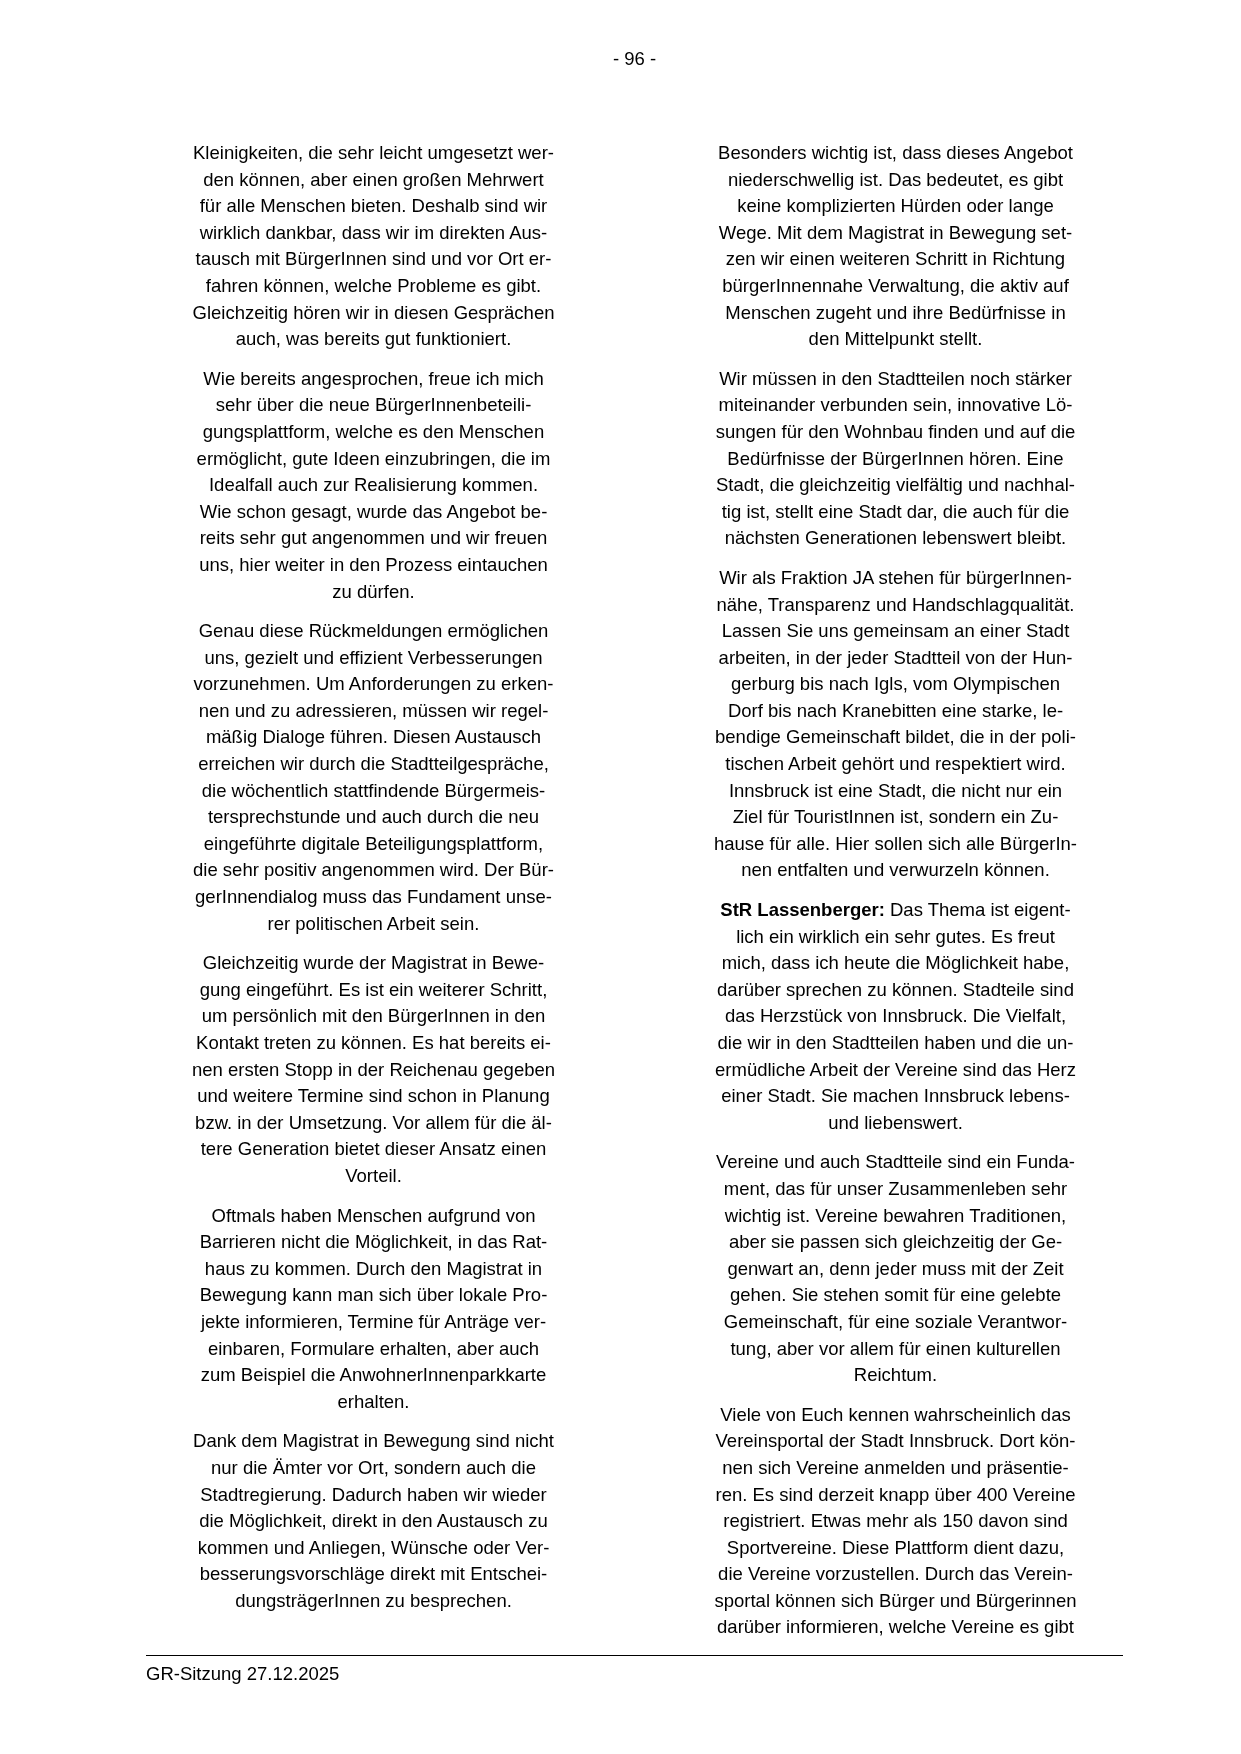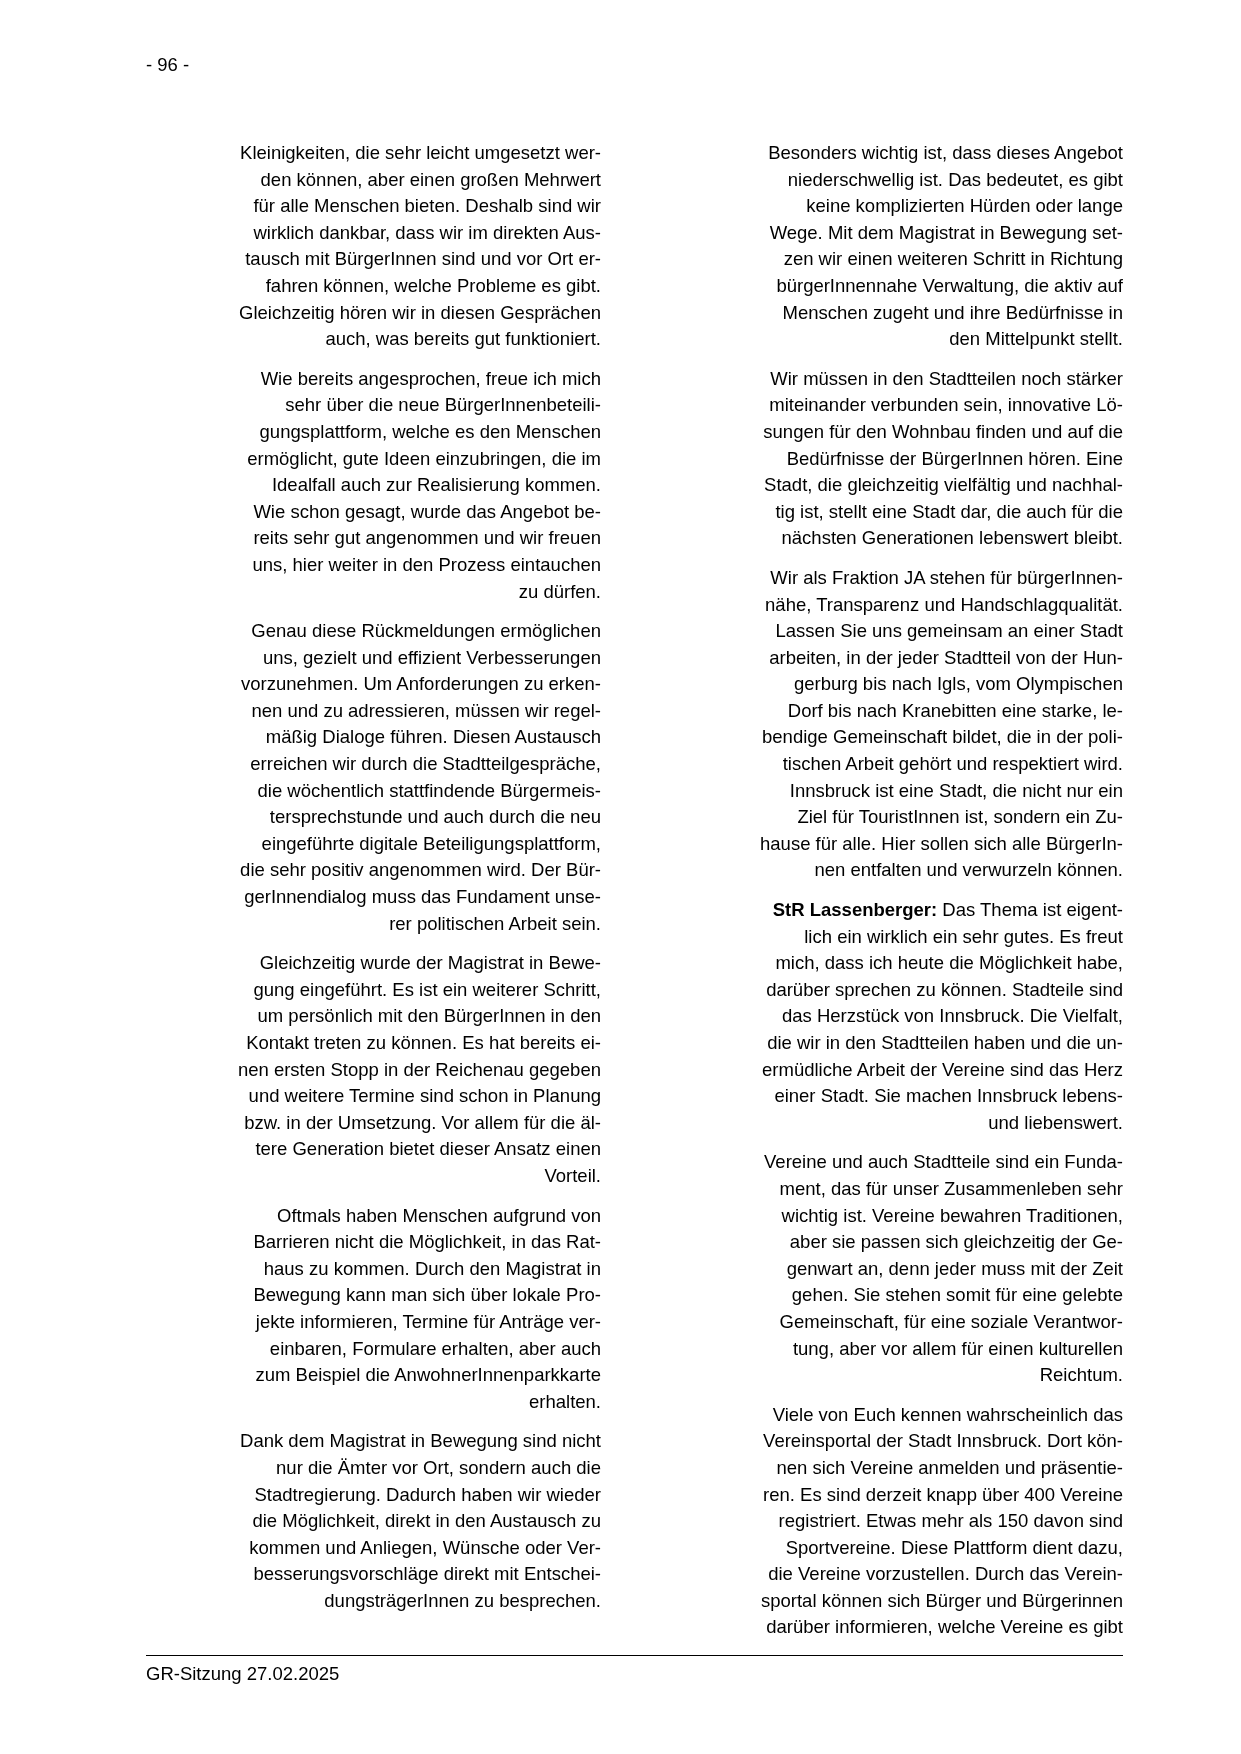--- a/index.html
+++ b/index.html
@@ -11,45 +11,45 @@
     position: relative;
     width: 1241px;
     height: 1754px;
     background: #ffffff;
     color: #000000;
     font-family: "Liberation Sans", "DejaVu Sans", sans-serif;
     overflow: hidden;
   }
   .page-number {
     position: absolute;
-    top: 52px;
+    top: 46px;
     left: 146px;
     width: 977px;
-    text-align: left;
+    text-align: center;
     font-size: 18.5px;
     line-height: 26px;
   }
   .columns {
     position: absolute;
     top: 140px;
     left: 146px;
     width: 977px;
     display: flex;
     gap: 67px;
   }
   .col {
     width: 455px;
     flex: 0 0 455px;
   }
   .col p {
     margin: 0 0 13px 0;
     font-size: 18.5px;
     line-height: 26.6px;
     white-space: pre-line;
-    text-align: right;
+    text-align: center;
   }
   .speaker {
     font-weight: bold;
     margin-top: 28px;
   }
   .footer-rule {
     position: absolute;
     top: 1655px;
     left: 146px;
     width: 977px;
@@ -182,15 +182,15 @@
 registriert. Etwas mehr als 150 davon sind
 Sportvereine. Diese Plattform dient dazu,
 die Vereine vorzustellen. Durch das Verein-
 sportal können sich Bürger und Bürgerinnen
 darüber informieren, welche Vereine es gibt</p>
     </div>
 
   </div>
 
   <div class="footer-rule"></div>
-  <div class="footer-text">GR-Sitzung 27.02.2025</div>
+  <div class="footer-text">GR-Sitzung 27.12.2025</div>
 
 </div>
 
 </body></html>

